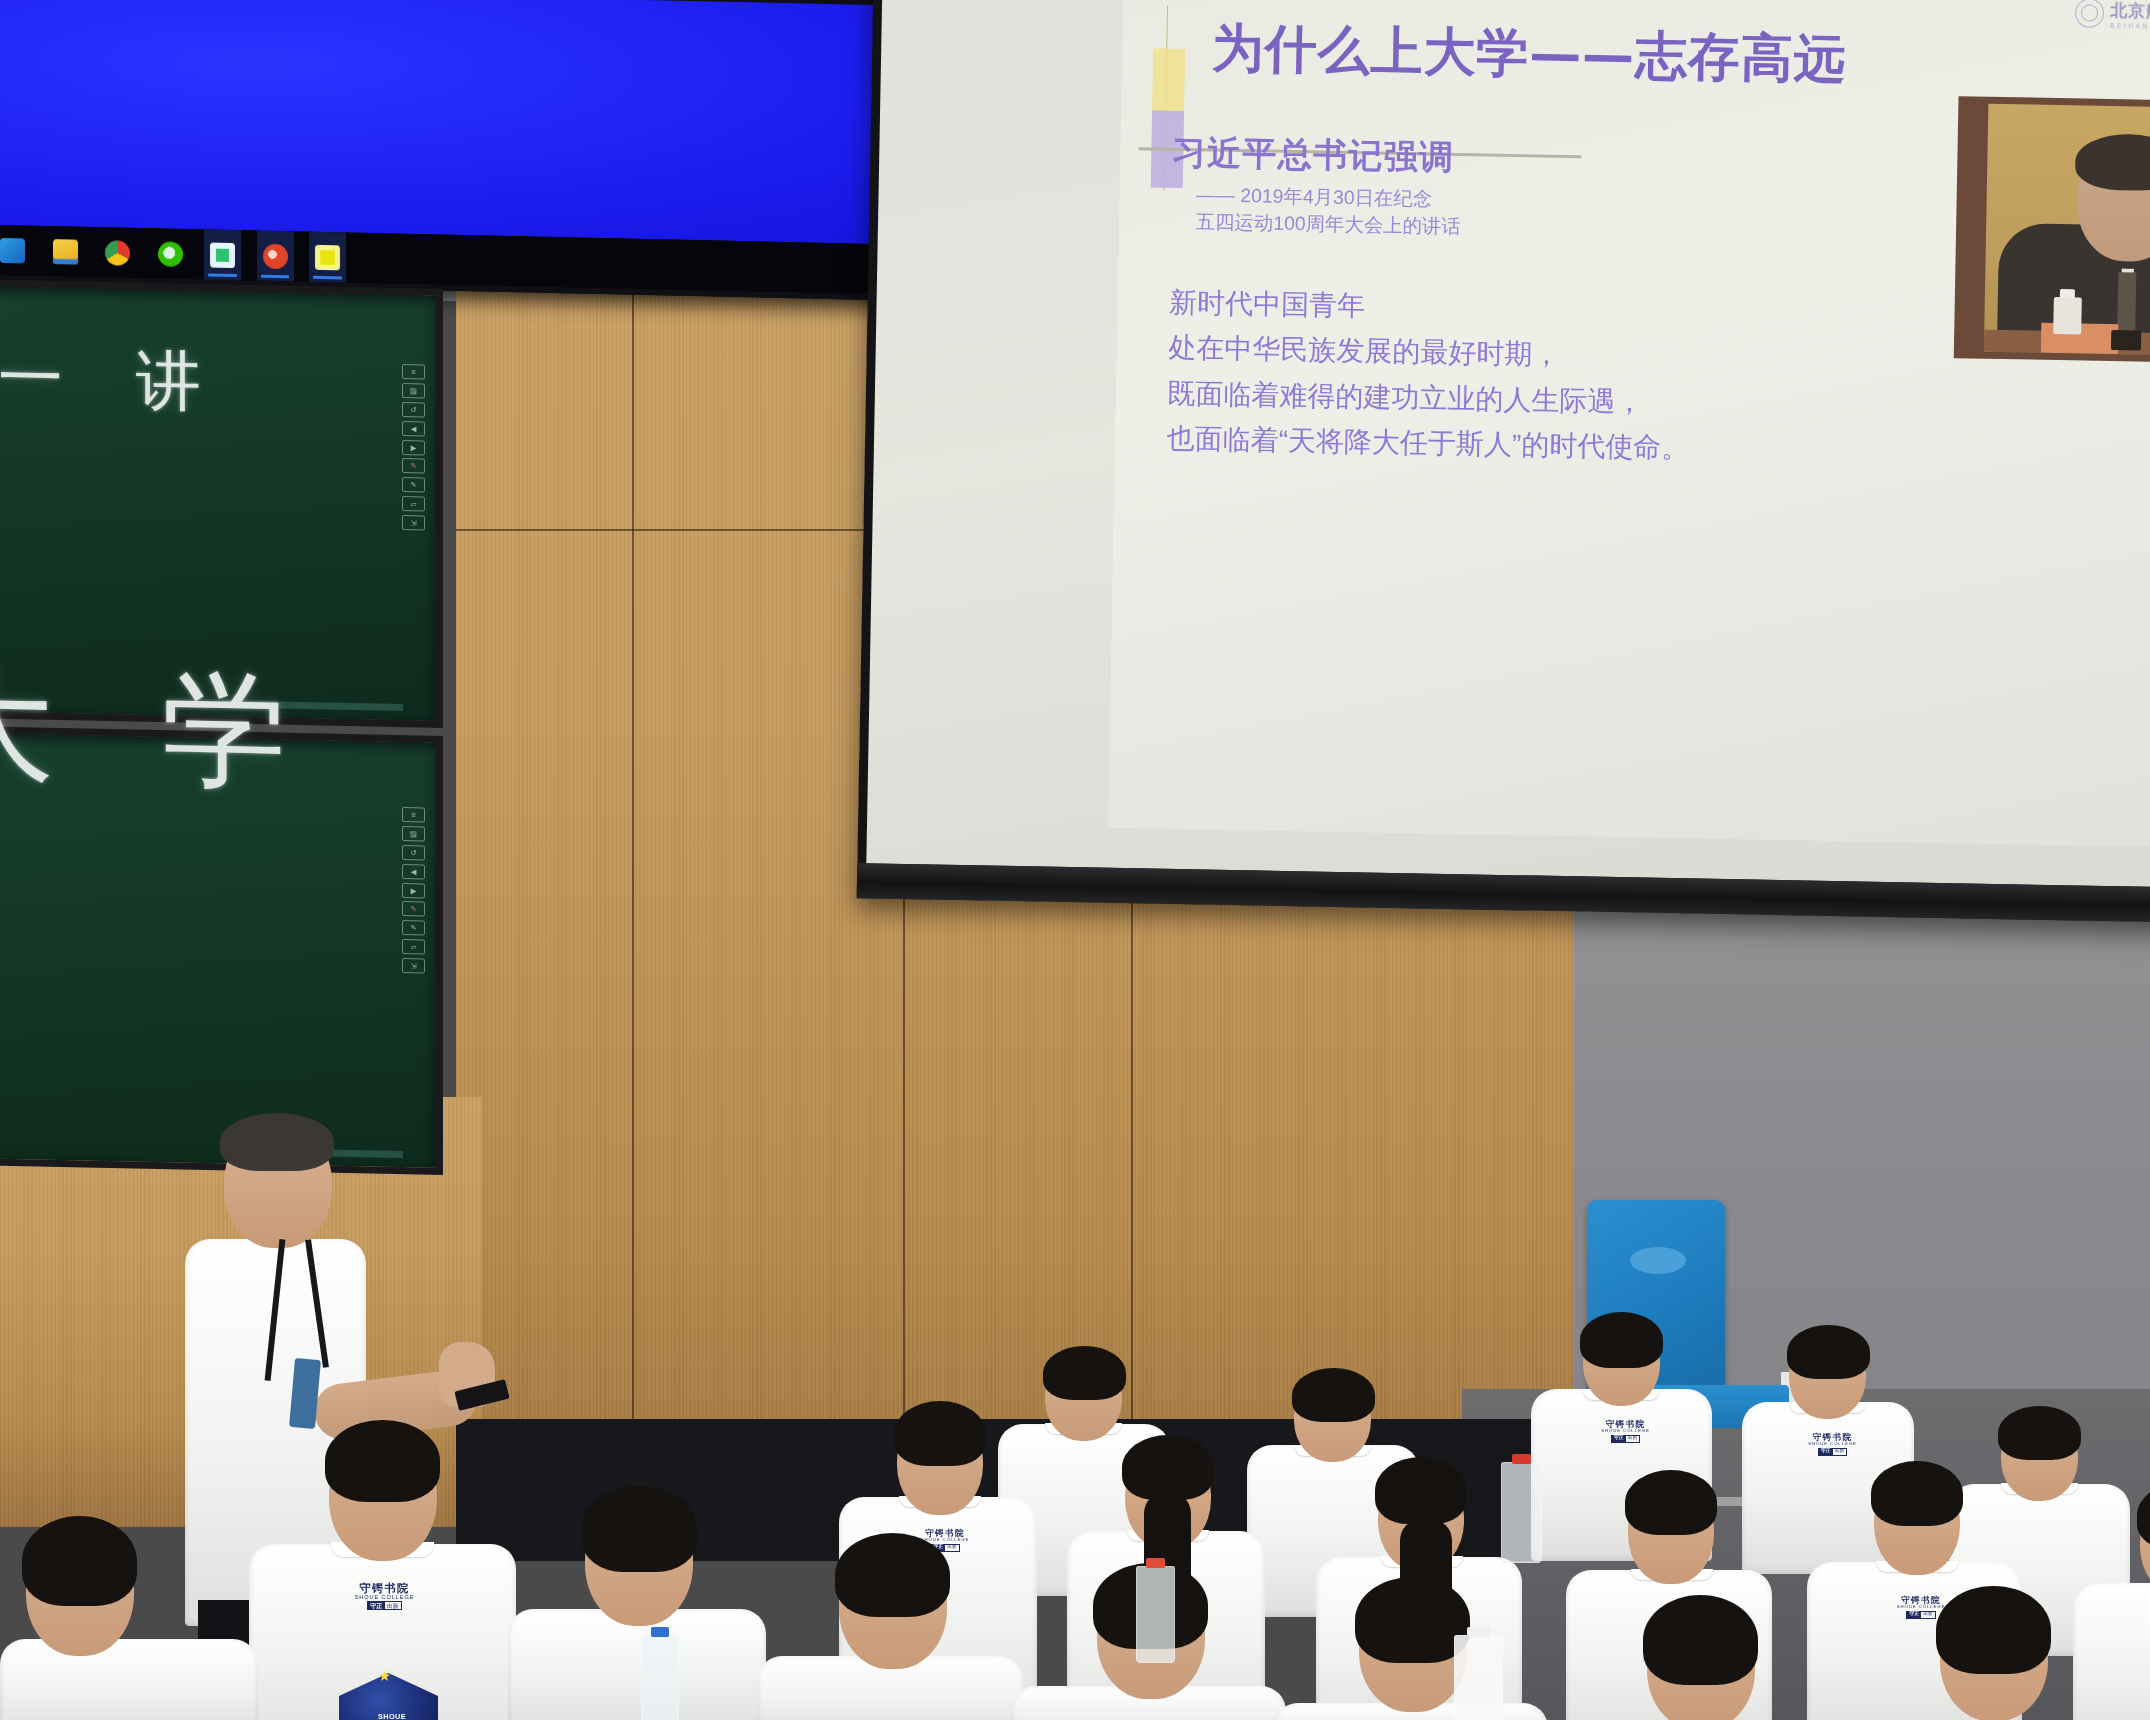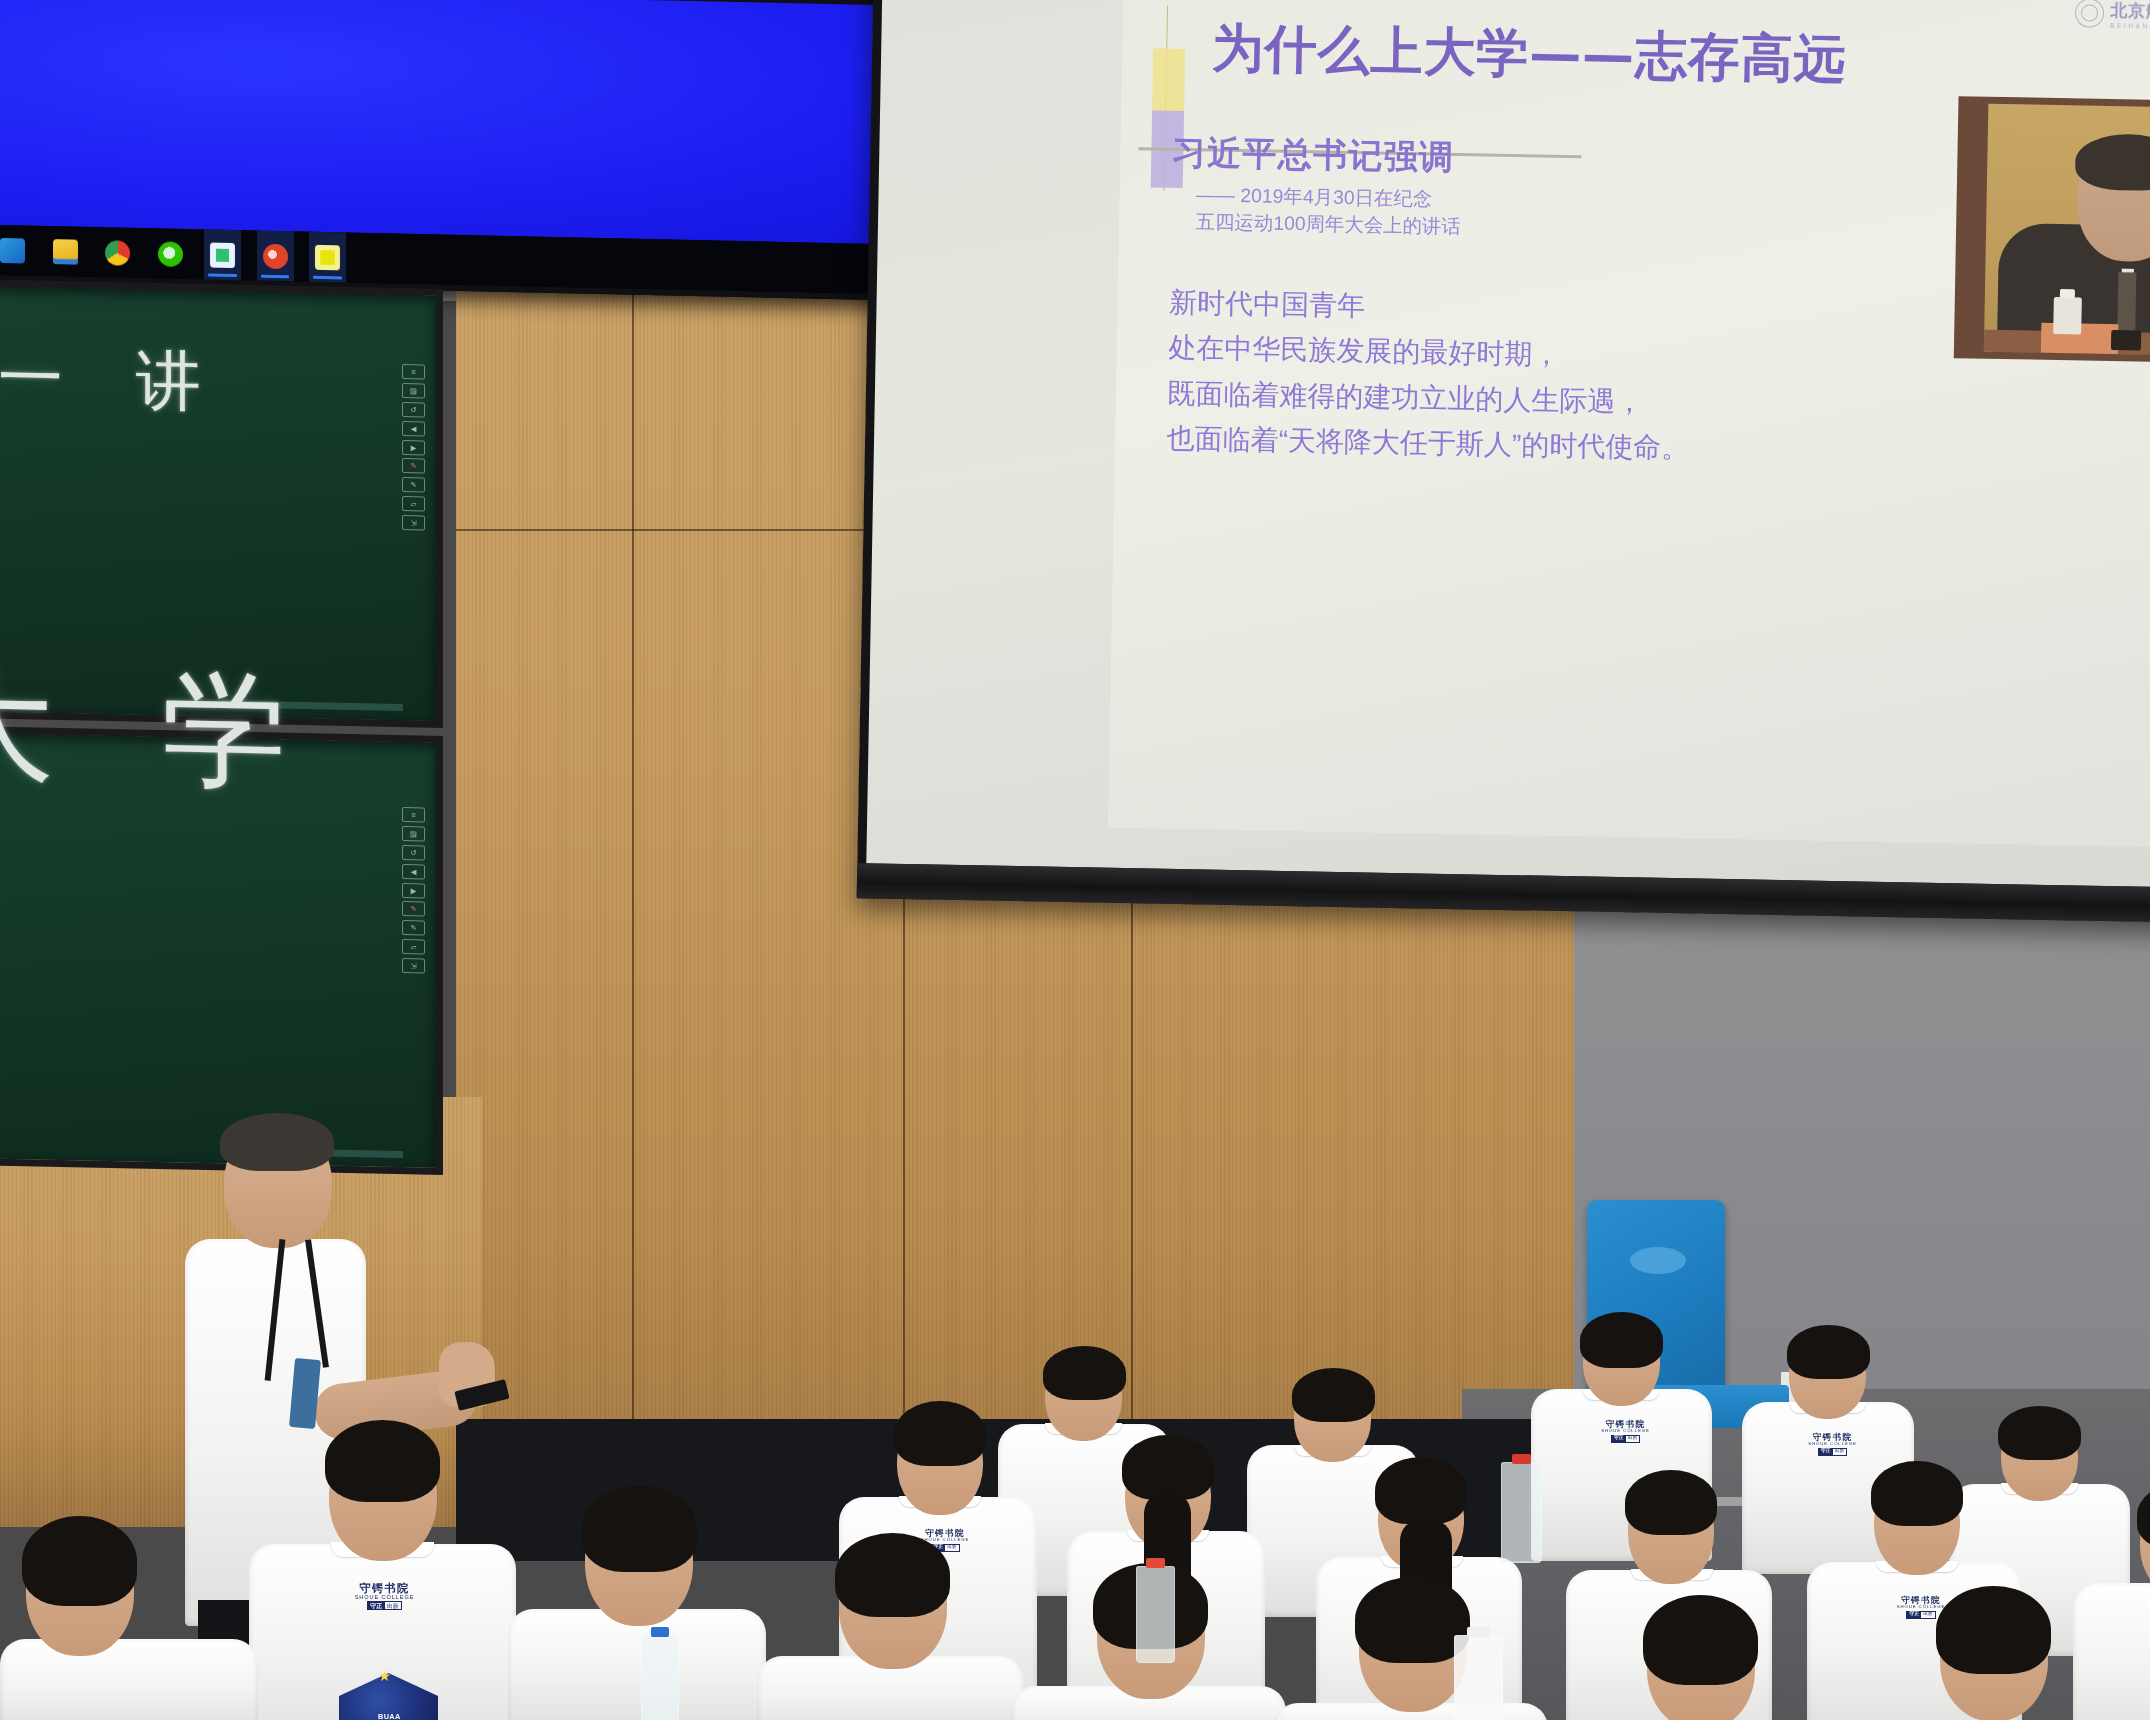--- a/index.html
+++ b/index.html
@@ -418,21 +418,21 @@
     <div class="hair" style="left:76px;top:5.2px;width:115px;height:82px;"></div>
     <div class="shirt-logo" style="left:84px;top:168px;width:103px;">
       <div class="cn" style="font-size:11.2px;">守锷书院</div>
       <div class="en" style="font-size:5.6px;">SHOUE COLLEGE</div>
       <div class="mot" style="font-size:6px;">
         <b>守正</b>
         <i>出新</i>
       </div>
     </div>
     <div class="buaa-art" style="left:90px;top:258px;width:99px;height:77px;"></div>
-    <div class="buaa-txt" style="left:129px;top:297px;">BUAA</div>
+    <div class="buaa-txt" style="left:129px;top:297px;">SHOUE</div>
     <div class="star" style="left:129px;top:252px;font-size:14.6px;">★</div>
   </div>
 
   <div class="person" style="left:508px;top:1484px;width:258px;height:241px;">
     <div class="torso" style="left:0;top:125px;width:258px;height:120px;"></div>
     <div class="head skin" style="left:77px;top:8.6px;width:108px;height:133px;"></div>
     <div class="hair" style="left:74px;top:1.7px;width:115px;height:86px;"></div>
   </div>
 
   <div class="person" style="left:0px;top:1514px;width:258px;height:215px;">

